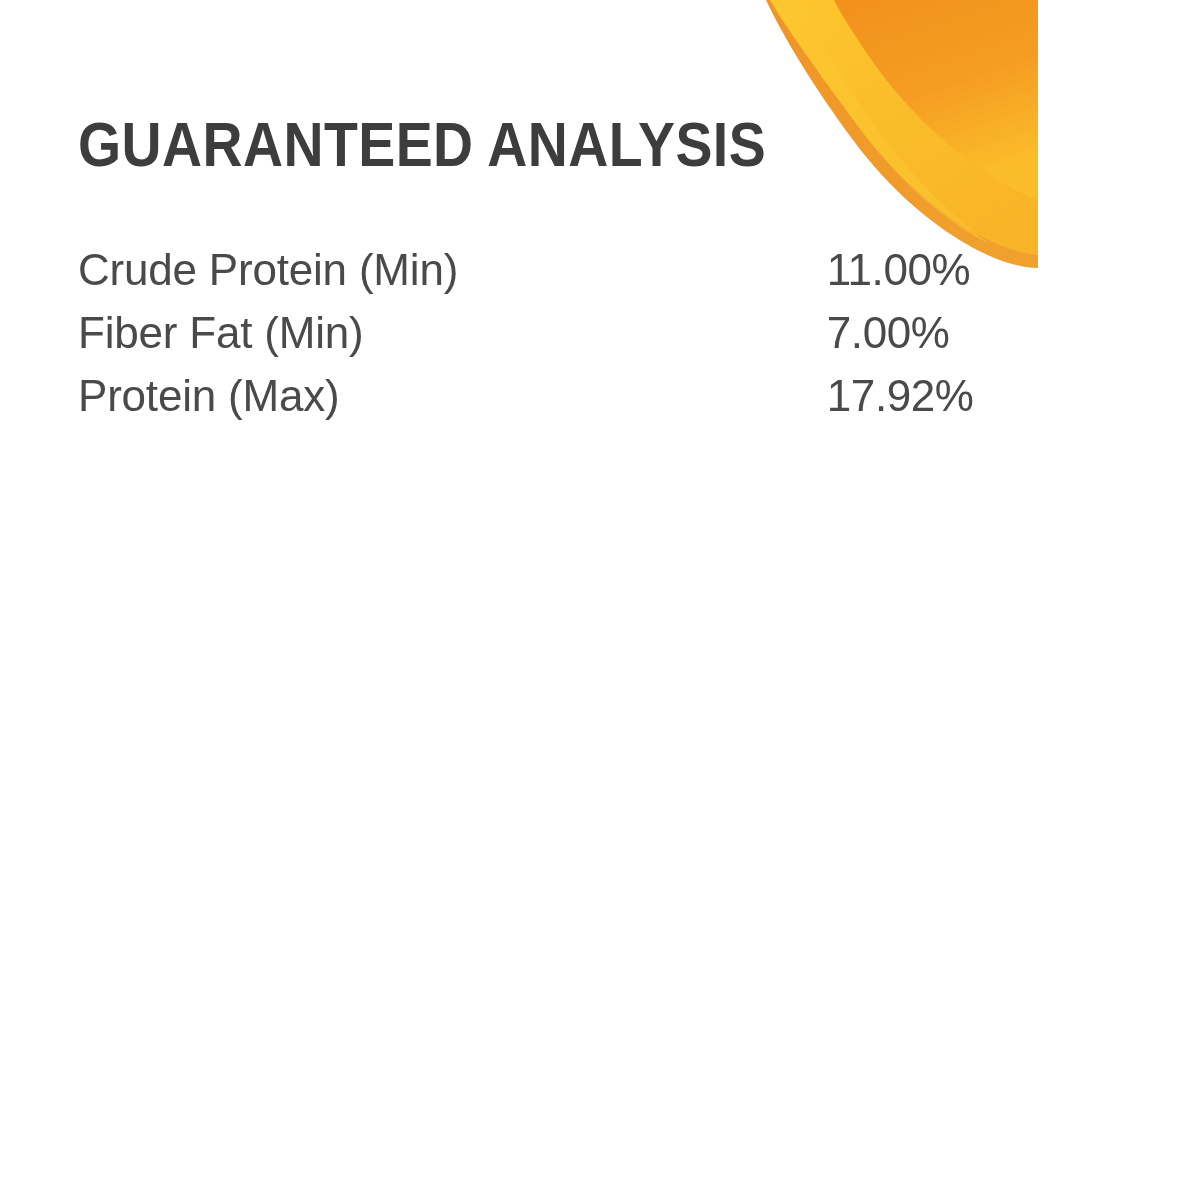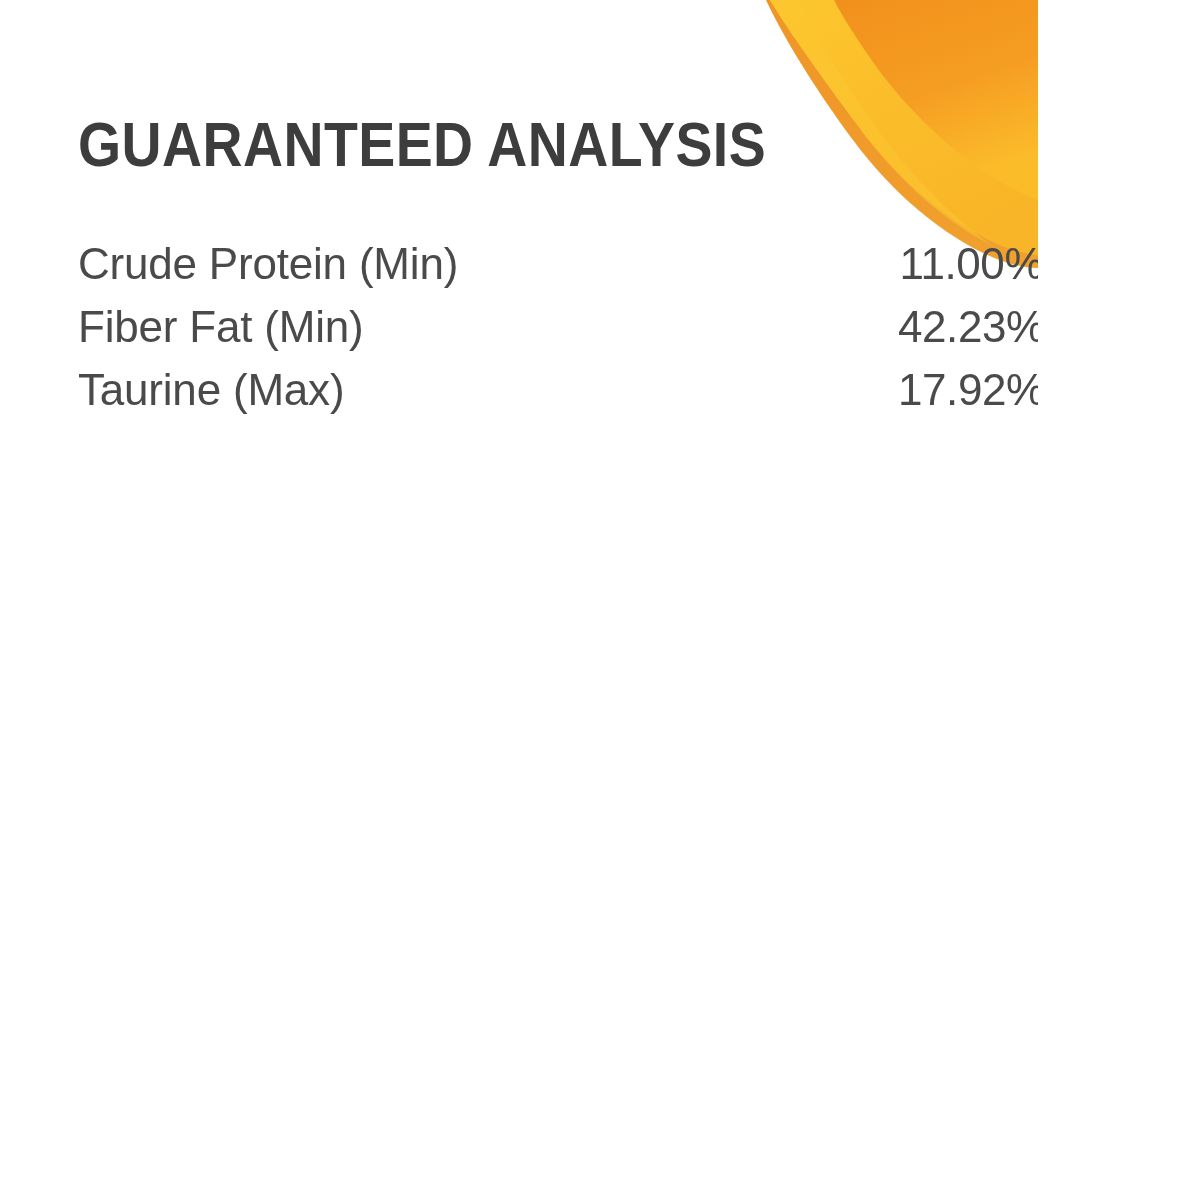--- a/index.html
+++ b/index.html
@@ -55,21 +55,21 @@
     letter-spacing: 0.5px;
     transform: scaleX(0.88);
     transform-origin: left top;
     white-space: nowrap;
   }
 
   
   #analysis-table {
     position: absolute;
     left: 0;
-    top: 232px;
+    top: 238px;
     width: 1038px;
     border-collapse: collapse;
   }
 
   #analysis-table tr { height: 63px; }
 
   #analysis-table td {
     padding: 0;
     margin: 0;
     color: #4a4a4a;
@@ -80,21 +80,21 @@
     white-space: nowrap;
     vertical-align: middle;
   }
 
   #analysis-table td.nutrient-name {
     text-align: left;
     letter-spacing: -0.2px;
   }
 
   #analysis-table td.nutrient-value {
-    text-align: center;
+    text-align: left;
     letter-spacing: -0.4px;
   }
 </style>
 </head>
 <body>
 
 <div id="page">
 
   <div id="corner-swoosh">
     <svg viewBox="0 0 330 280" preserveAspectRatio="none" xmlns="http://www.w3.org/2000/svg">
@@ -131,23 +131,23 @@
     <h1 id="page-title">GUARANTEED ANALYSIS</h1>
 
     <table id="analysis-table">
       <tbody>
         <tr>
           <td class="nutrient-name">Crude Protein (Min)</td>
           <td class="nutrient-value">11.00%</td>
         </tr>
         <tr>
           <td class="nutrient-name">Fiber Fat (Min)</td>
-          <td class="nutrient-value">42.23%</td>
+          <td class="nutrient-value">7.00%</td>
         </tr>
         <tr>
-          <td class="nutrient-name">Taurine (Max)</td>
+          <td class="nutrient-name">Protein (Max)</td>
           <td class="nutrient-value">17.92%</td>
         </tr>
       </tbody>
     </table>
 
   </div>
 </div>
 
 </body></html>

